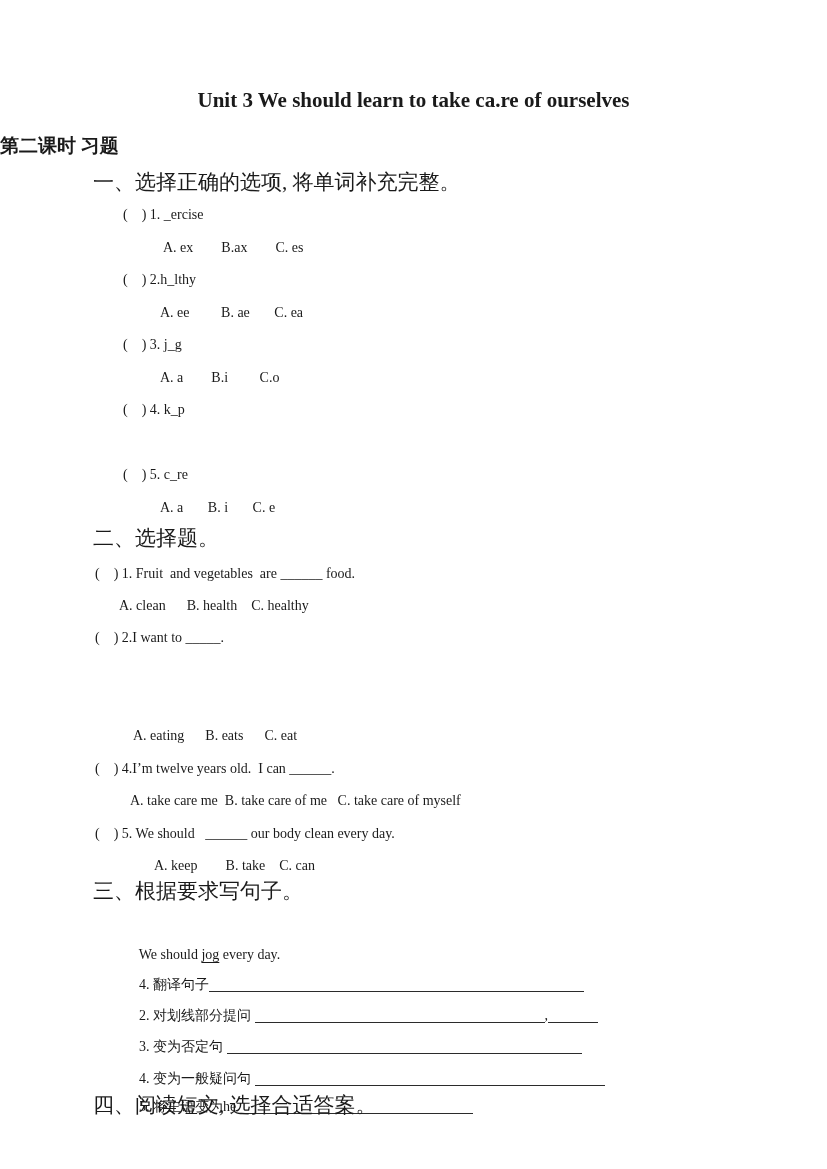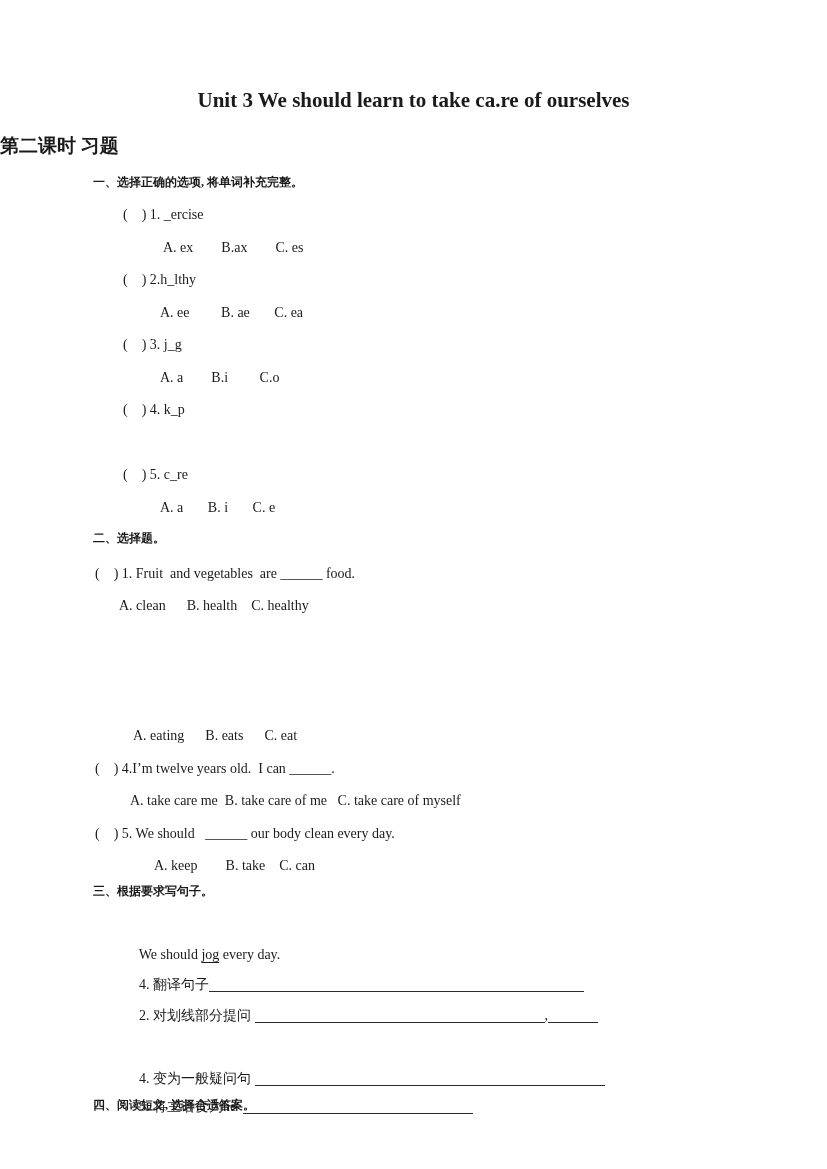--- a/index.html
+++ b/index.html
@@ -19,21 +19,21 @@
     color:#1a1a1a;
   }
   .title {
     left:0; width:827px; text-align:center;
     font-size:21px; font-weight:bold;
   }
   .subtitle {
     left:0; width:827px; text-align:left;
     font-size:19px; font-weight:bold;
   }
-  .sec { font-size:12px; font-weight:bold; }
+  .sec { font-size:21px; font-weight:normal; }
   .pre { white-space:pre; }
   .u { text-decoration:underline; text-underline-offset:3px; }
   .bl {
     display:inline-block;
     border-bottom:1px solid #2b2b2b;
     margin-bottom:-3px;
   }
 </style>
 </head>
 <body>
@@ -57,20 +57,21 @@
   <div class="line" style="top:394px;left:123px">(    ) 4. k_p</div>
 
   <div class="line" style="top:459px;left:123px">(    ) 5. c_re</div>
   <div class="line" style="top:492px;left:160px">A. a       B. i       C. e</div>
 
   <div class="line sec" style="top:522px;left:93px">二、选择题。</div>
 
   <div class="line" style="top:558px;left:95px">(    ) 1. Fruit  and vegetables  are ______ food.</div>
   <div class="line" style="top:590px;left:119px">A. clean      B. health    C. healthy</div>
 
+  <div class="line" style="top:622px;left:95px">(    ) 2.I want to _____.</div>
 
   <div class="line" style="top:720px;left:133px">A. eating      B. eats      C. eat</div>
 
   <div class="line" style="top:753px;left:95px">(    ) 4.I’m twelve years old.  I can ______.</div>
   <div class="line" style="top:785px;left:130px">A. take care me  B. take care of me   C. take care of myself</div>
 
   <div class="line" style="top:818px;left:95px">(    ) 5. We should   ______ our body clean every day.</div>
   <div class="line" style="top:850px;left:154px">A. keep        B. take    C. can</div>
 
   <div class="line sec" style="top:875px;left:93px">三、根据要求写句子。</div>
@@ -80,20 +81,23 @@
   </div>
 
   <div class="line" style="top:937px;left:125px">
     <span class="pre">4. 翻译句子</span><span class="bl" style="width:375px"></span>
   </div>
 
   <div class="line" style="top:968px;left:125px">
     <span class="pre">2. 对划线部分提问 </span><span class="bl" style="width:290px"></span><span>,</span><span class="bl" style="width:50px"></span>
   </div>
 
+  <div class="line" style="top:999px;left:125px">
+    <span class="pre">3. 变为否定句 </span><span class="bl" style="width:355px"></span>
+  </div>
 
   <div class="line" style="top:1031px;left:125px">
     <span class="pre">4. 变为一般疑问句 </span><span class="bl" style="width:350px"></span>
   </div>
 
   <div class="line" style="top:1059px;left:125px">
     <span class="pre">5. 将主语变为he  </span><span class="bl" style="width:230px"></span>
   </div>
 
   <div class="line sec" style="top:1089px;left:93px">四、阅读短文, 选择合适答案。</div>

